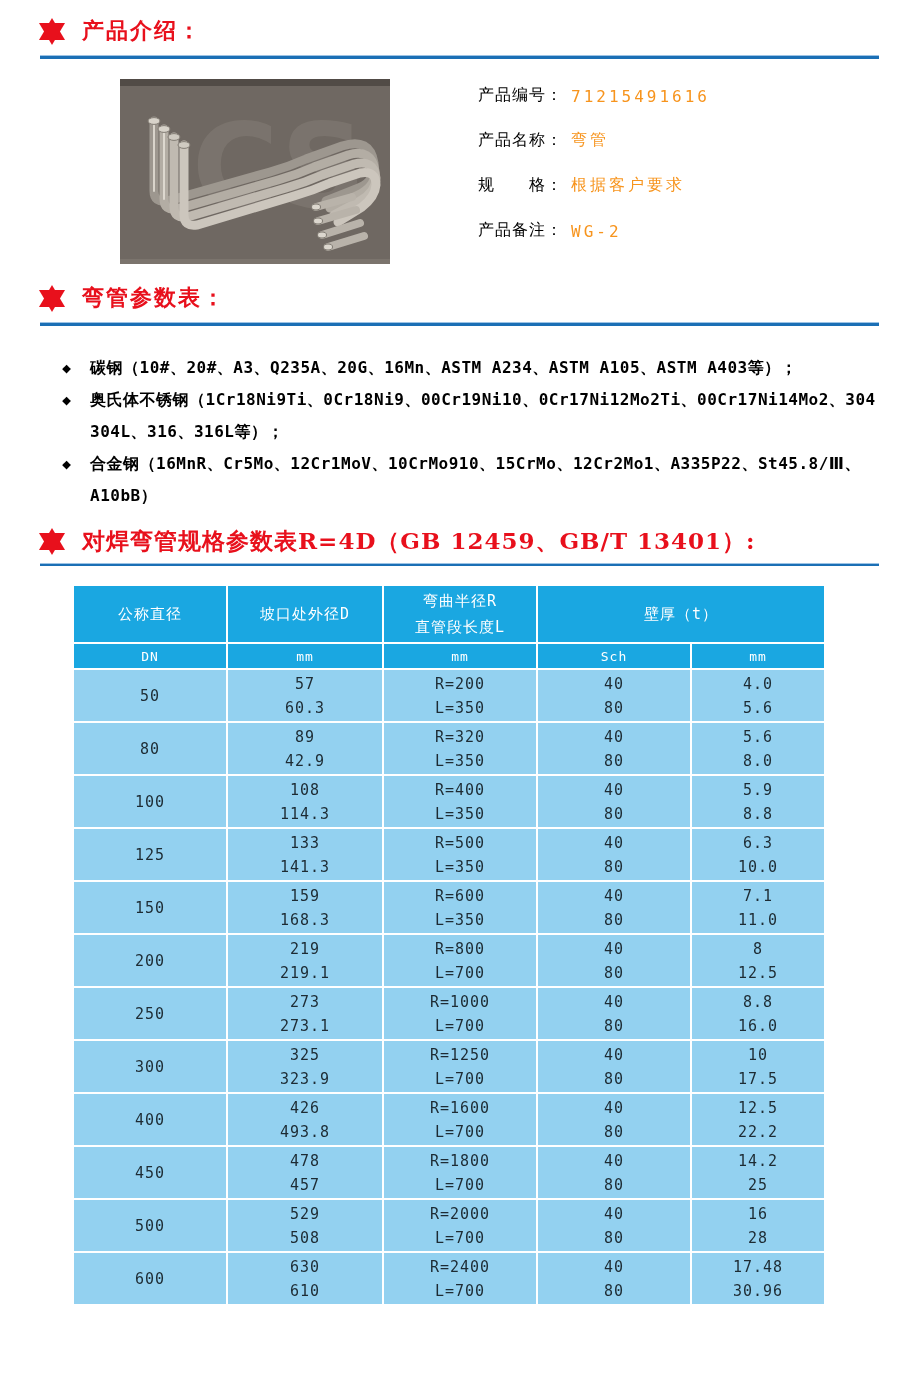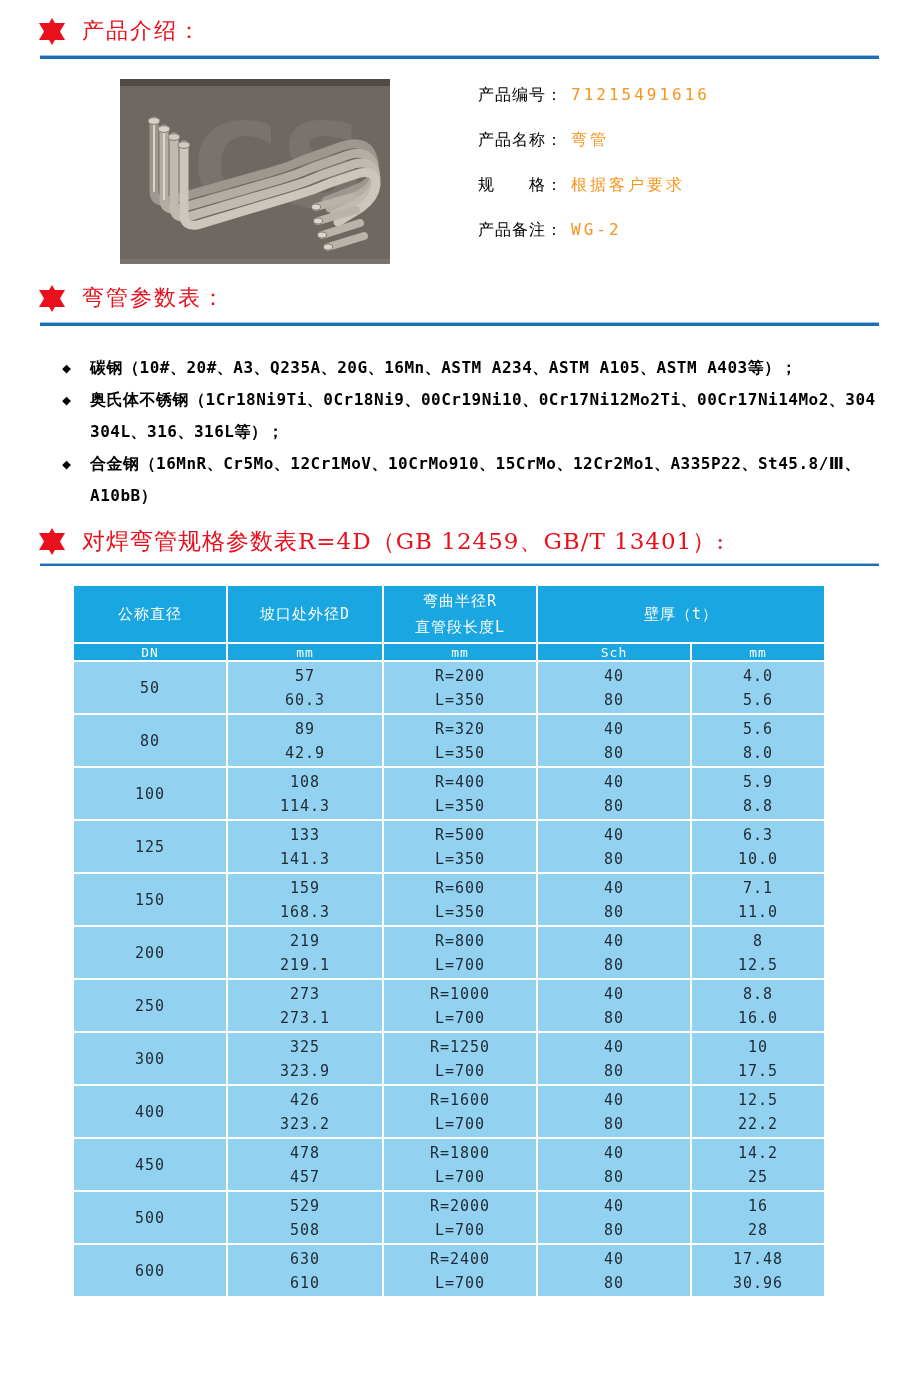--- a/index.html
+++ b/index.html
@@ -8,21 +8,21 @@
     width:909px; height:1396px;
     background:#ffffff;
     font-family:"DejaVu Sans Mono","DejaVu Sans","Liberation Sans",sans-serif;
     color:#000;
     overflow:hidden;
   }
 
   
   .section-head { display:flex; align-items:center; gap:16px; margin-left:38px; }
   .section-head .title {
-    color:#e8101c; font-weight:normal; font-size:22px; letter-spacing:2px;
+    color:#e8101c; font-weight:bold; font-size:22px; letter-spacing:2px;
   }
   .head1 { padding-top:16px; }
   .head2 { padding-top:18px; }
   .head3 { padding-top:14px; }
   .head3 .title { font-family:"DejaVu Serif","Liberation Serif",serif; font-size:23px; letter-spacing:1px; }
 
   .rule {
     height:4px; margin:9px 30px 0 40px;
     background:linear-gradient(180deg,#9cc3e5 0,#9cc3e5 1px,#1b6fb5 1px,#1b6fb5 100%);
   }
@@ -38,21 +38,21 @@
   .star::after {
     content:""; position:absolute; left:1px; top:5px;
     border-left:13px solid transparent; border-right:13px solid transparent;
     border-top:22px solid #e8101c;
   }
 
   
   .product-row { display:flex; margin:20px 0 0 120px; }
   .product-img { width:270px; height:185px; flex:0 0 270px; }
   .product-info { margin-left:88px; padding-top:6px; }
-  .field { display:flex; align-items:flex-start; margin-bottom:24px; font-size:16px; }
+  .field { display:flex; align-items:flex-end; margin-bottom:24px; font-size:16px; }
   .field .label { color:#000; letter-spacing:1px; white-space:pre; }
   .field .value { color:#f7941d; margin-left:8px; letter-spacing:3px; }
 
   
   .bullets { margin:26px 62px 0 62px; font-size:16px; }
   .bullet-line { display:flex; line-height:32px; }
   .bullet-diamond { width:28px; flex:0 0 28px; font-size:15px; color:#000; }
   .bullet-indent { width:28px; flex:0 0 28px; }
   .bullet-text { letter-spacing:0.5px; white-space:pre;font-weight:bold; }
 
@@ -60,21 +60,21 @@
   table.spec {
     margin:18px 0 0 72px;
     border-collapse:separate; border-spacing:2px;
     width:754px; table-layout:fixed;
   }
   table.spec th, table.spec td { text-align:center; vertical-align:middle; padding:0; }
   table.spec th {
     background:#1aa7e1; color:#ffffff; font-weight:normal; font-size:15px; letter-spacing:1px;
   }
   tr.hdr1 th { height:56px; }
-  tr.hdr2 th { height:16px; font-size:13px; }
+  tr.hdr2 th { height:24px; font-size:13px; }
   table.spec td {
     background:#93d1f0; color:#1d2b33; font-size:15px; height:51px;
   }
   .hline { line-height:26px; }
   .cell-line { height:24px; line-height:24px; letter-spacing:1px; }
 </style>
 </head>
 <body>
 
 <div class="section-head head1">
@@ -365,21 +365,21 @@
           <div class="cell-line">10</div>
           <div class="cell-line">17.5</div>
         </td>
       </tr>
       <tr>
         <td>
           <div class="cell-line">400</div>
         </td>
         <td>
           <div class="cell-line">426</div>
-          <div class="cell-line">323.2</div>
+          <div class="cell-line">493.8</div>
         </td>
         <td>
           <div class="cell-line">R=1600</div>
           <div class="cell-line">L=700</div>
         </td>
         <td>
           <div class="cell-line">40</div>
           <div class="cell-line">80</div>
         </td>
         <td>

